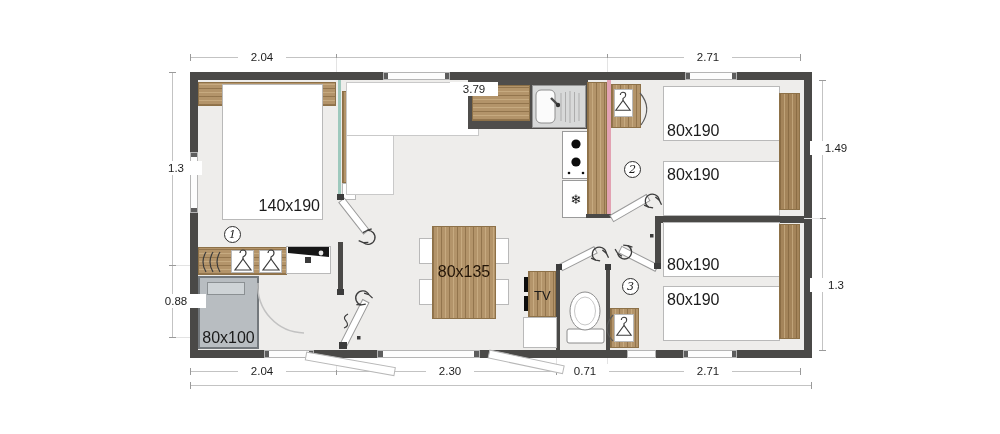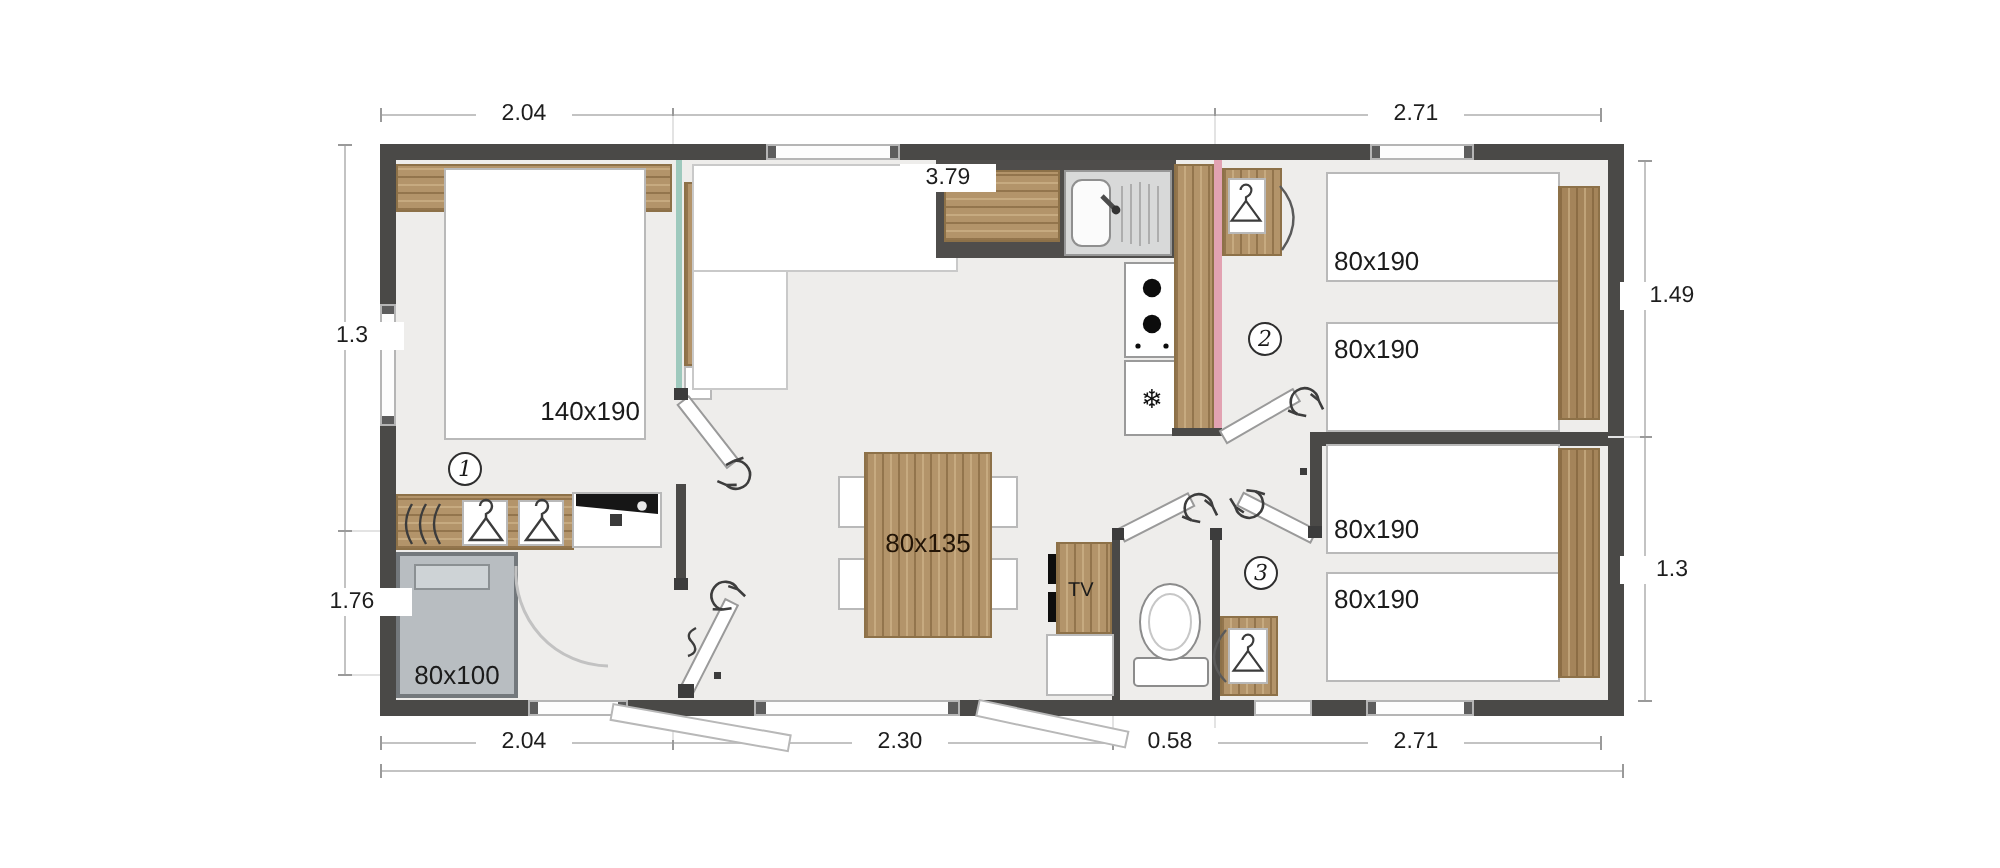--- a/index.html
+++ b/index.html
@@ -14,21 +14,21 @@
   .wood-dark{background-color:#a4845a;}
   .furn{position:absolute;background:#fff;border:1px solid #b9b9b9;box-sizing:border-box;}
   .window{position:absolute;background:#fdfdfd;border:1px solid #b5b5b5;box-sizing:border-box;}
   .cap{position:absolute;background:#5d5d5d;}
   .dimline{position:absolute;background:#c3c3c3;}
   .extline{position:absolute;background:#e3e3e3;}
   .tickv{position:absolute;width:1px;height:7px;background:#9a9a9a;}
   .tickh{position:absolute;width:7px;height:1px;background:#9a9a9a;}
   .dimlabel{position:absolute;font-size:11.5px;color:#1d1d1d;background:#fff;padding:0 4px;
             text-align:center;line-height:14px;white-space:nowrap;}
-  .roomlabel{position:absolute;font-size:13px;color:#1b1b1b;line-height:13px;white-space:nowrap;}
+  .roomlabel{position:absolute;font-size:16px;color:#1b1b1b;line-height:13px;white-space:nowrap;}
   .badge{position:absolute;width:17px;height:17px;border:1.4px solid #2e2e2e;border-radius:50%;
          background:#fff;display:flex;align-items:center;justify-content:center;
          font-family:"DejaVu Serif",serif;font-style:italic;font-size:11px;color:#1a1a1a;box-sizing:border-box;}
   svg{position:absolute;left:0;top:0;}
 </style>
 </head>
 <body>
 
 <div id="stage">
 
@@ -124,21 +124,21 @@
   <div class="furn" style="left:663px;top:286px;width:117px;height:55px;"></div>
   <div class="roomlabel" style="left:667px;top:293px;">80x190</div>
   <div class="wood wood-v wood-dark" style="left:779px;top:224px;width:21px;height:115px;"></div>
   <div class="badge" style="left:622px;top:278px;">3</div>
   <div class="wood wood-v" style="left:610px;top:308px;width:29px;height:40px;"></div>
   <div class="furn" style="left:614px;top:314px;width:20px;height:28px;"></div>
 
   <div class="wall" style="left:556px;top:266px;width:4px;height:84px;"></div>
   <div class="wall" style="left:606px;top:266px;width:4px;height:84px;"></div>
   <div class="wood wood-v" style="left:528px;top:271px;width:28px;height:46px;"></div>
-  <div class="roomlabel" style="left:534px;top:289px;font-size:10px;">TV</div>
+  <div class="roomlabel" style="left:534px;top:289px;font-size:13px;">TV</div>
   <div class="abs" style="left:524px;top:277px;width:4px;height:15px;background:#0d0d0d;"></div>
   <div class="abs" style="left:524px;top:296px;width:4px;height:15px;background:#0d0d0d;"></div>
   <div class="furn" style="left:523px;top:317px;width:34px;height:31px;"></div>
 
   <div class="dimline" style="left:190px;top:57px;width:611px;height:1px;"></div>
   <div class="tickv" style="left:190px;top:54px;"></div>
     <div class="tickv" style="left:336px;top:54px;"></div>
   <div class="tickv" style="left:607px;top:54px;"></div>
     <div class="tickv" style="left:800px;top:54px;"></div>
   <div class="extline" style="left:336px;top:58px;width:1px;height:14px;"></div>
@@ -151,35 +151,35 @@
   <div class="tickv" style="left:190px;top:368px;"></div>
     <div class="tickv" style="left:336px;top:368px;"></div>
   <div class="tickv" style="left:556px;top:368px;"></div>
     <div class="tickv" style="left:607px;top:368px;"></div>
   <div class="tickv" style="left:800px;top:368px;"></div>
   <div class="extline" style="left:336px;top:358px;width:1px;height:12px;"></div>
   <div class="extline" style="left:556px;top:358px;width:1px;height:12px;"></div>
   <div class="extline" style="left:607px;top:358px;width:1px;height:12px;"></div>
   <div class="dimlabel" style="left:238px;top:364px;width:40px;">2.04</div>
   <div class="dimlabel" style="left:426px;top:364px;width:40px;">2.30</div>
-  <div class="dimlabel" style="left:561px;top:364px;width:40px;">0.58</div>
+  <div class="dimlabel" style="left:561px;top:364px;width:40px;">0.71</div>
   <div class="dimlabel" style="left:684px;top:364px;width:40px;">2.71</div>
 
   <div class="dimline" style="left:190px;top:385px;width:622px;height:1px;"></div>
   <div class="tickv" style="left:190px;top:382px;"></div>
     <div class="tickv" style="left:811px;top:382px;"></div>
 
   <div class="dimline" style="left:172px;top:72px;width:1px;height:265px;"></div>
   <div class="tickh" style="left:169px;top:72px;"></div>
     <div class="tickh" style="left:169px;top:265px;"></div>
   <div class="tickh" style="left:169px;top:337px;"></div>
   <div class="extline" style="left:176px;top:265px;width:14px;height:1px;"></div>
   <div class="extline" style="left:176px;top:337px;width:14px;height:1px;"></div>
   <div class="dimlabel" style="left:150px;top:161px;width:44px;">1.3</div>
-  <div class="dimlabel" style="left:146px;top:294px;width:52px;">1.76</div>
+  <div class="dimlabel" style="left:146px;top:294px;width:52px;">0.88</div>
 
   <div class="dimline" style="left:822px;top:80px;width:1px;height:270px;"></div>
   <div class="tickh" style="left:819px;top:80px;"></div>
     <div class="tickh" style="left:819px;top:218px;"></div>
   <div class="tickh" style="left:819px;top:350px;"></div>
   <div class="extline" style="left:804px;top:218px;width:16px;height:1px;"></div>
   <div class="dimlabel" style="left:810px;top:141px;width:44px;">1.49</div>
   <div class="dimlabel" style="left:810px;top:278px;width:44px;">1.3</div>
 
   <svg width="1000" height="434" viewBox="0 0 1000 434">

